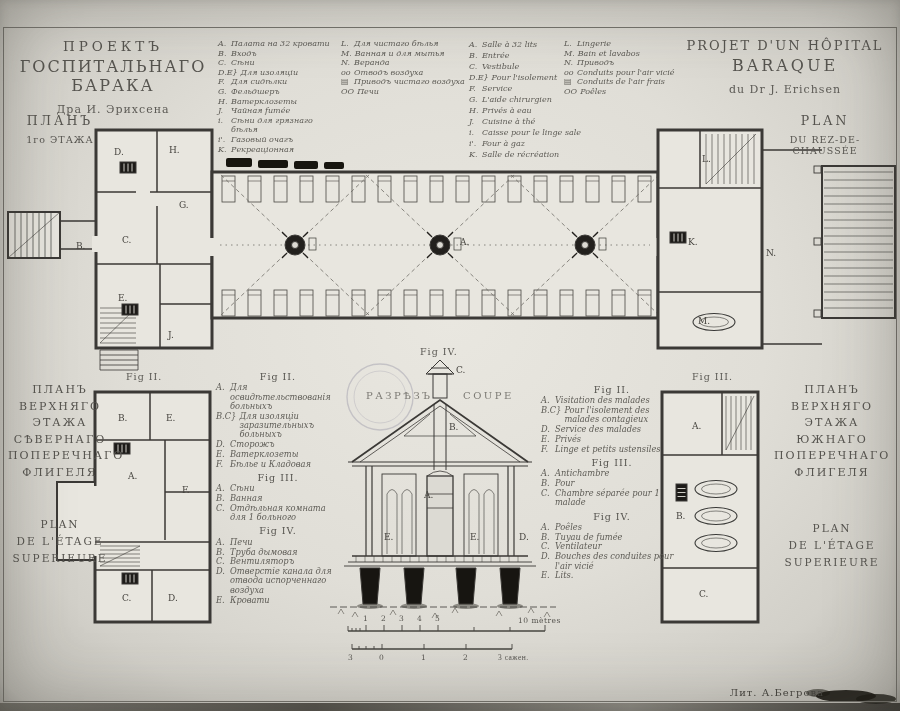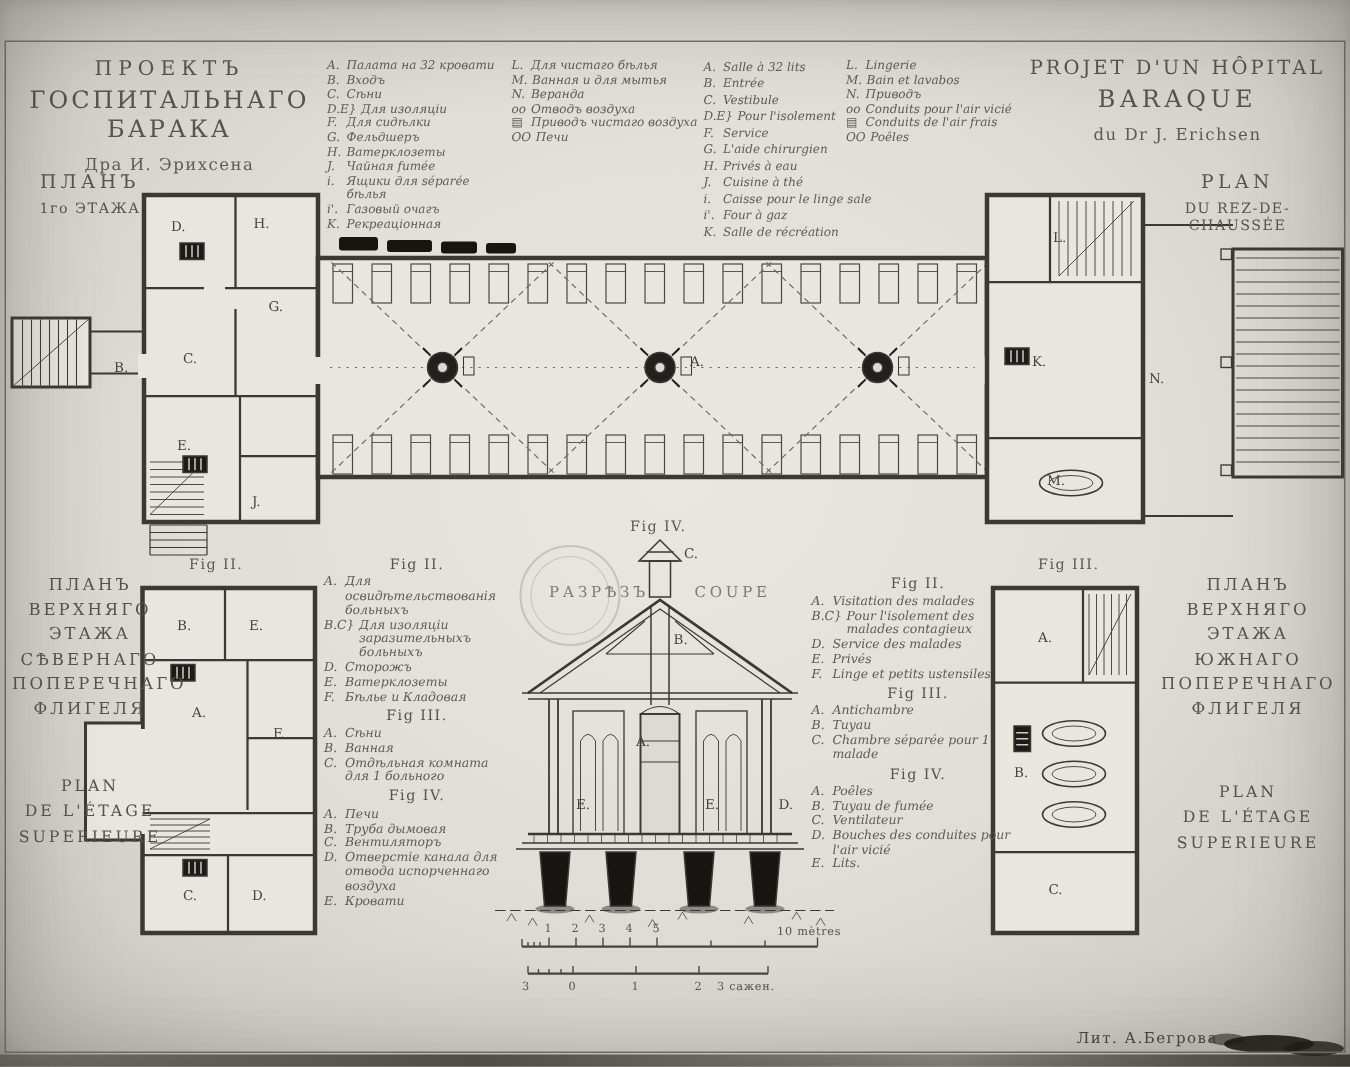--- a/index.html
+++ b/index.html
@@ -26,21 +26,21 @@
   .figleg .figtitle{font-style:normal;text-align:center;font-size:9.5px;letter-spacing:1px;color:#55534e;margin:4px 0 2px;}
   .figleg .lrow{display:flex;gap:3px;margin-bottom:.5px;}
   .figleg .lk{flex:0 0 auto;min-width:11px;}
   .cap{font-size:9.5px;letter-spacing:1px;color:#5a5853;}
   .seclbl{font-size:10px;letter-spacing:2.5px;color:#7c7a74;}
   .sidettl{text-align:center;font-size:11px;letter-spacing:2px;line-height:16.5px;color:#55534e;}
   .sidesub{text-align:center;font-size:10.5px;letter-spacing:2px;line-height:17px;color:#55534e;}
   .labels{position:absolute;inset:0;pointer-events:none;}
   .pl{position:absolute;font-size:9px;color:#46443f;}
   .pl.sc{font-size:7.5px;color:#55534e;letter-spacing:.5px;}
-  #credit{right:88px;top:687px;font-size:10px;letter-spacing:1px;color:#44423d;}
+  #credit{right:76px;top:687px;font-size:10px;letter-spacing:1px;color:#44423d;}
   .bottom-edge{position:absolute;left:0;top:703px;width:900px;height:8px;
     background:linear-gradient(90deg, rgba(60,58,50,.55), rgba(40,38,32,.75) 35%, rgba(60,58,50,.45) 70%, rgba(30,28,24,.8));}
 </style>
 </head>
 <body>
 
 <div class="plate">
 
   <svg class="abs" style="left:0;top:0" width="900" height="711" viewBox="0 0 900 711">
     <defs>
@@ -310,21 +310,21 @@
       <div class="lrow">
       <span class="lk">H.</span>
       <span class="lt">Ватерклозеты</span>
     </div>
       <div class="lrow">
       <span class="lk">J.</span>
       <span class="lt">Чайная fumée</span>
     </div>
       <div class="lrow">
       <span class="lk">i.</span>
-      <span class="lt">Ящики для séparée бѣлья</span>
+      <span class="lt">Сѣни для грязнаго бѣлья</span>
     </div>
       <div class="lrow">
       <span class="lk">i'.</span>
       <span class="lt">Газовый очагъ</span>
     </div>
       <div class="lrow">
       <span class="lk">K.</span>
       <span class="lt">Рекреаціонная</span>
     </div>
     </div>
@@ -530,21 +530,21 @@
       </div>
     <div class="figtitle">Fig III.</div>
     <div>
 
     <div class="lrow">
         <span class="lk">A.</span>
         <span class="lt">Antichambre</span>
       </div>
         <div class="lrow">
         <span class="lk">B.</span>
-        <span class="lt">Tuyau</span>
+        <span class="lt">Pour</span>
       </div>
         <div class="lrow">
         <span class="lk">C.</span>
         <span class="lt">Chambre séparée pour 1 malade</span>
       </div>
       </div>
     <div class="figtitle">Fig IV.</div>
     <div>
 
     <div class="lrow">
@@ -642,18 +642,18 @@
       <span class="pl sc" style="left: 399px; top: 614px;">3</span>
       <span class="pl sc" style="left: 417px; top: 614px;">4</span>
       <span class="pl sc" style="left: 435px; top: 614px;">5</span>
       <span class="pl sc" style="left: 518px; top: 616px;">10 mètres</span>
     </div>
   <div class="labels">
       <span class="pl sc" style="left: 348px; top: 653px;">3</span>
       <span class="pl sc" style="left: 379px; top: 653px;">0</span>
       <span class="pl sc" style="left: 421px; top: 653px;">1</span>
       <span class="pl sc" style="left: 463px; top: 653px;">2</span>
-      <span class="pl sc" style="left: 478px; top: 653px;">3 сажен.</span>
+      <span class="pl sc" style="left: 498px; top: 653px; font-family: Liberation Serif, serif;">3 сажен.</span>
     </div>
 
   <div id="credit" class="abs">Лит. А.Бегрова</div>
   <div class="bottom-edge"></div>
 </div>
 
 </body></html>

